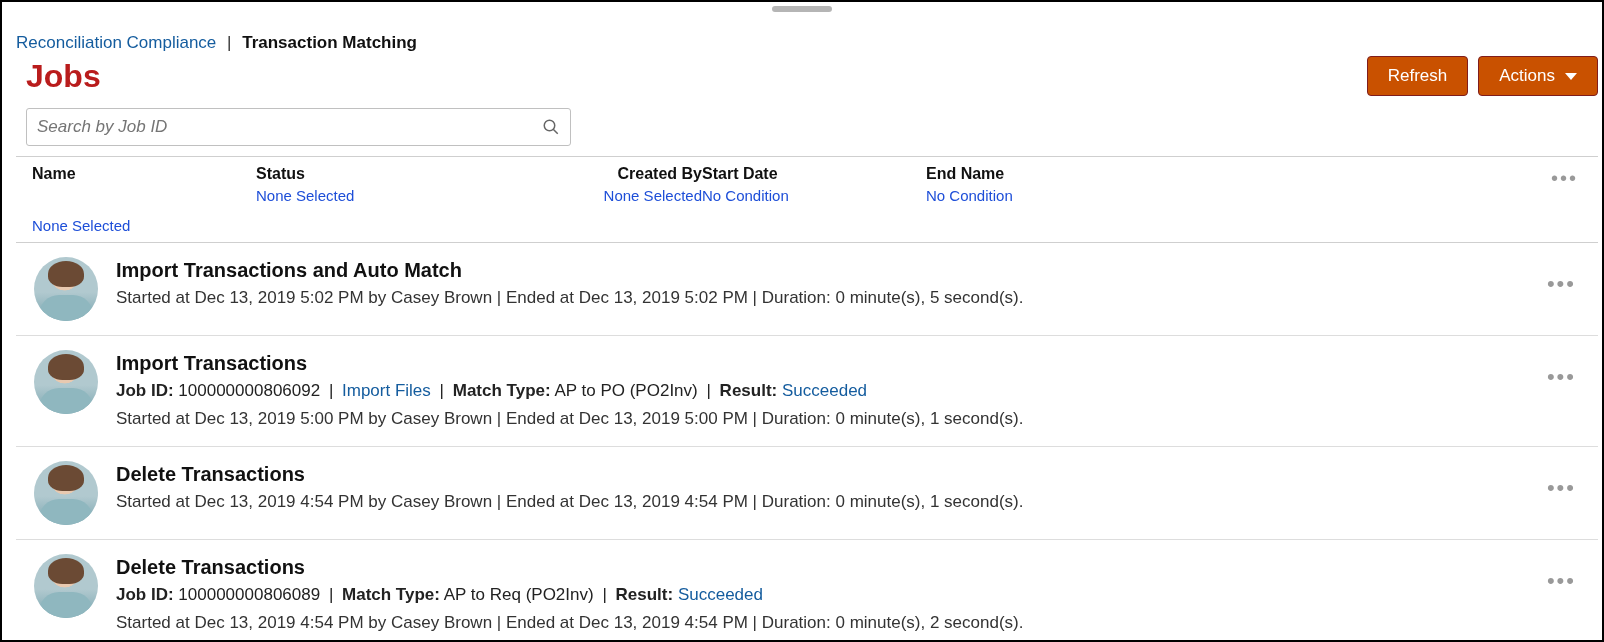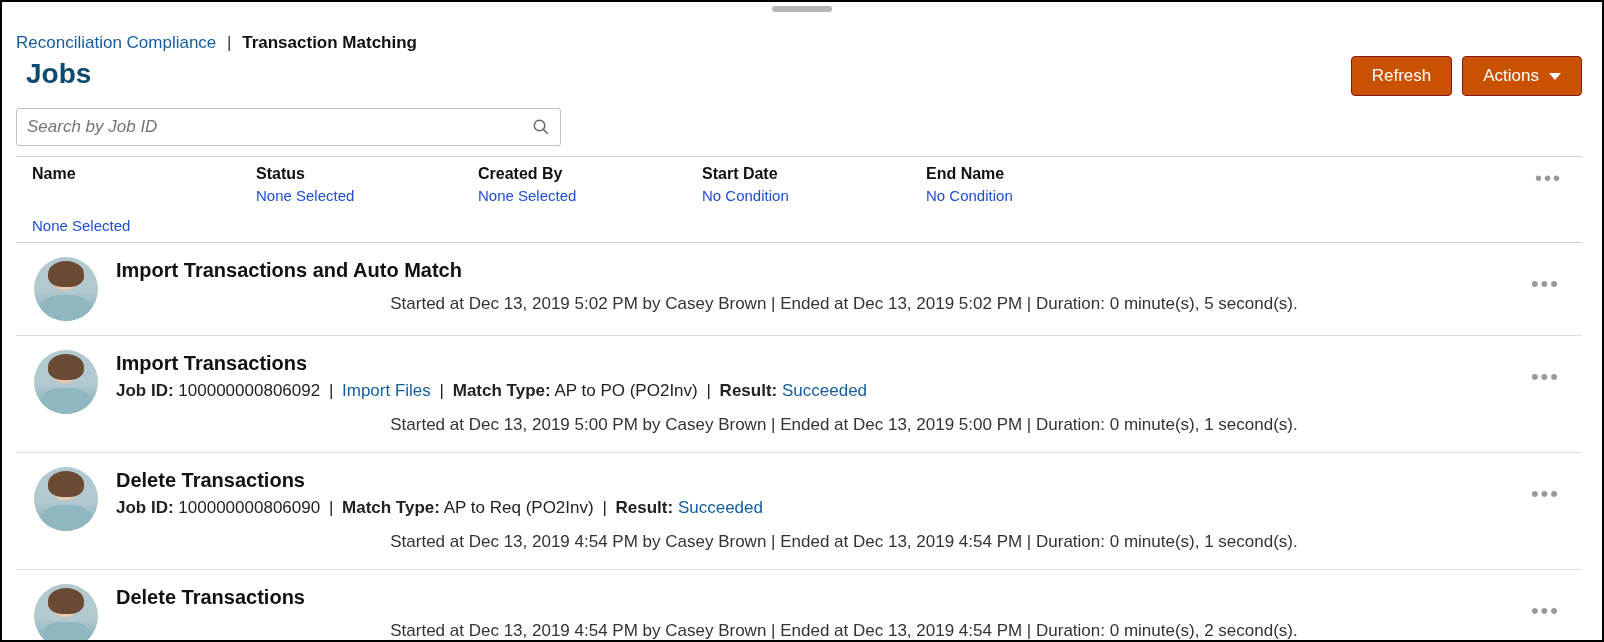--- a/index.html
+++ b/index.html
@@ -1,57 +1,57 @@
 <!DOCTYPE html>
 <html><head>
 <meta charset="utf-8">
 <style>
   * { box-sizing: border-box; margin: 0; padding: 0; }
   html, body { width: 100%; height: 100%; font-family: Arial, Helvetica, sans-serif; background: #fff; color: #333; }
   .frame { width: 1604px; height: 642px; border: 2px solid #000; position: relative; overflow: hidden; }
   .drag-handle { position: absolute; top: 4px; left: 50%; transform: translateX(-50%); width: 60px; height: 6px; background: #b5b5b5; border-radius: 3px; }
-  .content { padding: 30px 20px 0 14px; height: 100%; display: flex; flex-direction: column; }
+  .content { padding: 30px 4px 0 14px; height: 100%; display: flex; flex-direction: column; }
   .topbar { display: flex; justify-content: space-between; align-items: flex-start; }
   .crumbs { font-size: 17px; line-height: 22px; color: #333; }
   .crumbs a { color: #145c9e; text-decoration: none; }
   .crumb-sep { margin: 0 6px; color: #333; }
   .crumb-current { font-weight: bold; color: #111; }
-  .page-title { font-size: 28px; font-weight: bold; color: #0c4a6e; margin-top: 4px; margin-left: 10px; }
+  .page-title { font-size: 32px; font-weight: bold; color: #b91c1c; margin-top: 4px; margin-left: 10px; }
   .action-buttons { display: flex; gap: 10px; margin-top: 24px; }
   .btn { background: #c95100; color: #fff; border: 1px solid #7f1d1d; border-radius: 4px; padding: 9px 20px; font-size: 17px; cursor: pointer; display: inline-flex; align-items: center; gap: 10px; }
   .btn .tri { width: 0; height: 0; border-left: 6px solid transparent; border-right: 6px solid transparent; border-top: 7px solid #fff; }
-  .search-wrap { margin-top: 12px; width: 545px; height: 38px; border: 1px solid #c0c0c0; border-radius: 3px; display: flex; align-items: center; padding: 0 10px; }
+  .search-wrap { margin-top: 12px; margin-left: 10px; width: 545px; height: 38px; border: 1px solid #c0c0c0; border-radius: 3px; display: flex; align-items: center; padding: 0 10px; }
   .search-wrap input { flex: 1; border: none; outline: none; font-size: 17px; font-style: italic; color: #666; }
   .search-wrap .mag { width: 18px; height: 18px; color: #666; }
   .filter-bar { margin-top: 10px; border-top: 1px solid #cfcfcf; border-bottom: 1px solid #cfcfcf; padding: 8px 0 8px 16px; display: flex; align-items: flex-start; position: relative; }
   .filter-col { display: flex; flex-direction: column; gap: 4px; }
   .filter-col .flabel { font-size: 16px; font-weight: bold; color: #111; }
   .filter-col .fval { font-size: 15px; color: #1d4ed8; }
   .col-name { width: 224px; gap: 34px; }
   .col-status { width: 222px; }
-  .col-createdby { width: 224px; }
+  .col-createdby { width: 224px; align-items: flex-end; }
   .col-startdate { width: 224px; justify-content: space-between; }
   .col-enddate { width: 300px; }
   .filter-more { position: absolute; right: 20px; top: 10px; color: #999; font-size: 20px; letter-spacing: 2px; cursor: pointer; }
   .list-wrap { flex: 1; overflow-y: scroll; }
   .list-wrap::-webkit-scrollbar { width: 18px; }
   .list-wrap::-webkit-scrollbar-track { background: #f1f1f1; }
   .list-wrap::-webkit-scrollbar-thumb { background: #c4c4c4; border-radius: 2px; }
   .list-wrap::-webkit-scrollbar-button:single-button { background: #f1f1f1; height: 18px; display: block; color:#6e6e6e;}
   .job-row { display: flex; align-items: flex-start; padding: 14px 10px 14px 18px; border-bottom: 1px solid #ddd; position: relative; }
   .avatar { width: 64px; height: 64px; border-radius: 50%; flex-shrink: 0; margin-right: 18px; background: radial-gradient(circle at 48% 30%, #e8c9b0 0 25%, transparent 26%), linear-gradient(180deg, #b1c9cf 55%, #7aa6b0 100%); background-color:#dfe8ea; position:relative; overflow:hidden;}
   .avatar::before{content:"";position:absolute;top:4px;left:14px;width:36px;height:26px;background:#6b4a34;border-radius:50% 50% 40% 40%;}
   .avatar::after{content:"";position:absolute;bottom:0;left:5px;right:5px;height:26px;background:#8fb7bf;border-radius:20px 20px 0 0;}
   .job-body { flex: 1; font-size: 17px; line-height: 26px; }
   .job-title { font-size: 20px; font-weight: bold; color: #111; }
   .job-line { color: #222; margin-top: 2px;}
   .job-line b { font-weight: bold; }
   .job-line a { color: #145c9e; text-decoration: none; }
   .job-line .sep { margin: 0 4px; }
-  .job-timing { color: #333; margin-top: 8px; text-align: center;}
+  .job-timing { color: #333; margin-top: 2px;}
   .row-more { position: absolute; right: 22px; top: 28px; color: #999; font-size: 22px; letter-spacing: 2px; cursor: pointer; }
 </style>
 </head>
 <body>
 
 <div class="frame">
   <div class="drag-handle"></div>
   <div class="content">
     <div class="topbar">
       <div>
@@ -120,28 +120,28 @@
             <div class="job-title">Import Transactions</div>
             <div class="job-line"><b>Job ID:</b> 100000000806092 <span class="sep">|</span> <a href="#">Import Files</a> <span class="sep">|</span> <b>Match Type:</b> AP to PO (PO2Inv) <span class="sep">|</span> <b>Result:</b> <a href="#">Succeeded</a></div>
             <div class="job-timing">Started at Dec 13, 2019 5:00 PM by Casey Brown | Ended at Dec 13, 2019 5:00 PM | Duration: 0 minute(s), 1 second(s).</div>
           </div>
           <div class="row-more">•••</div>
         </div>
         <div class="job-row">
           <div class="avatar"></div>
           <div class="job-body">
             <div class="job-title">Delete Transactions</div>
-            <div class="job-line"><b>Job ID:</b> 100000000806090 <span class="sep">|</span> <b>Match Type:</b> AP to Req (PO2Inv) <span class="sep">|</span> <b>Result:</b> <a href="#">Succeeded</a></div>
             <div class="job-timing">Started at Dec 13, 2019 4:54 PM by Casey Brown | Ended at Dec 13, 2019 4:54 PM | Duration: 0 minute(s), 1 second(s).</div>
           </div>
           <div class="row-more">•••</div>
         </div>
         <div class="job-row">
           <div class="avatar"></div>
           <div class="job-body">
             <div class="job-title">Delete Transactions</div>
+            <div class="job-line"><b>Job ID:</b> 100000000806089 <span class="sep">|</span> <b>Match Type:</b> AP to Req (PO2Inv) <span class="sep">|</span> <b>Result:</b> <a href="#">Succeeded</a></div>
             <div class="job-timing">Started at Dec 13, 2019 4:54 PM by Casey Brown | Ended at Dec 13, 2019 4:54 PM | Duration: 0 minute(s), 2 second(s).</div>
           </div>
           <div class="row-more">•••</div>
         </div>
       </div>
   </div>
 </div>
 
 </body></html>

